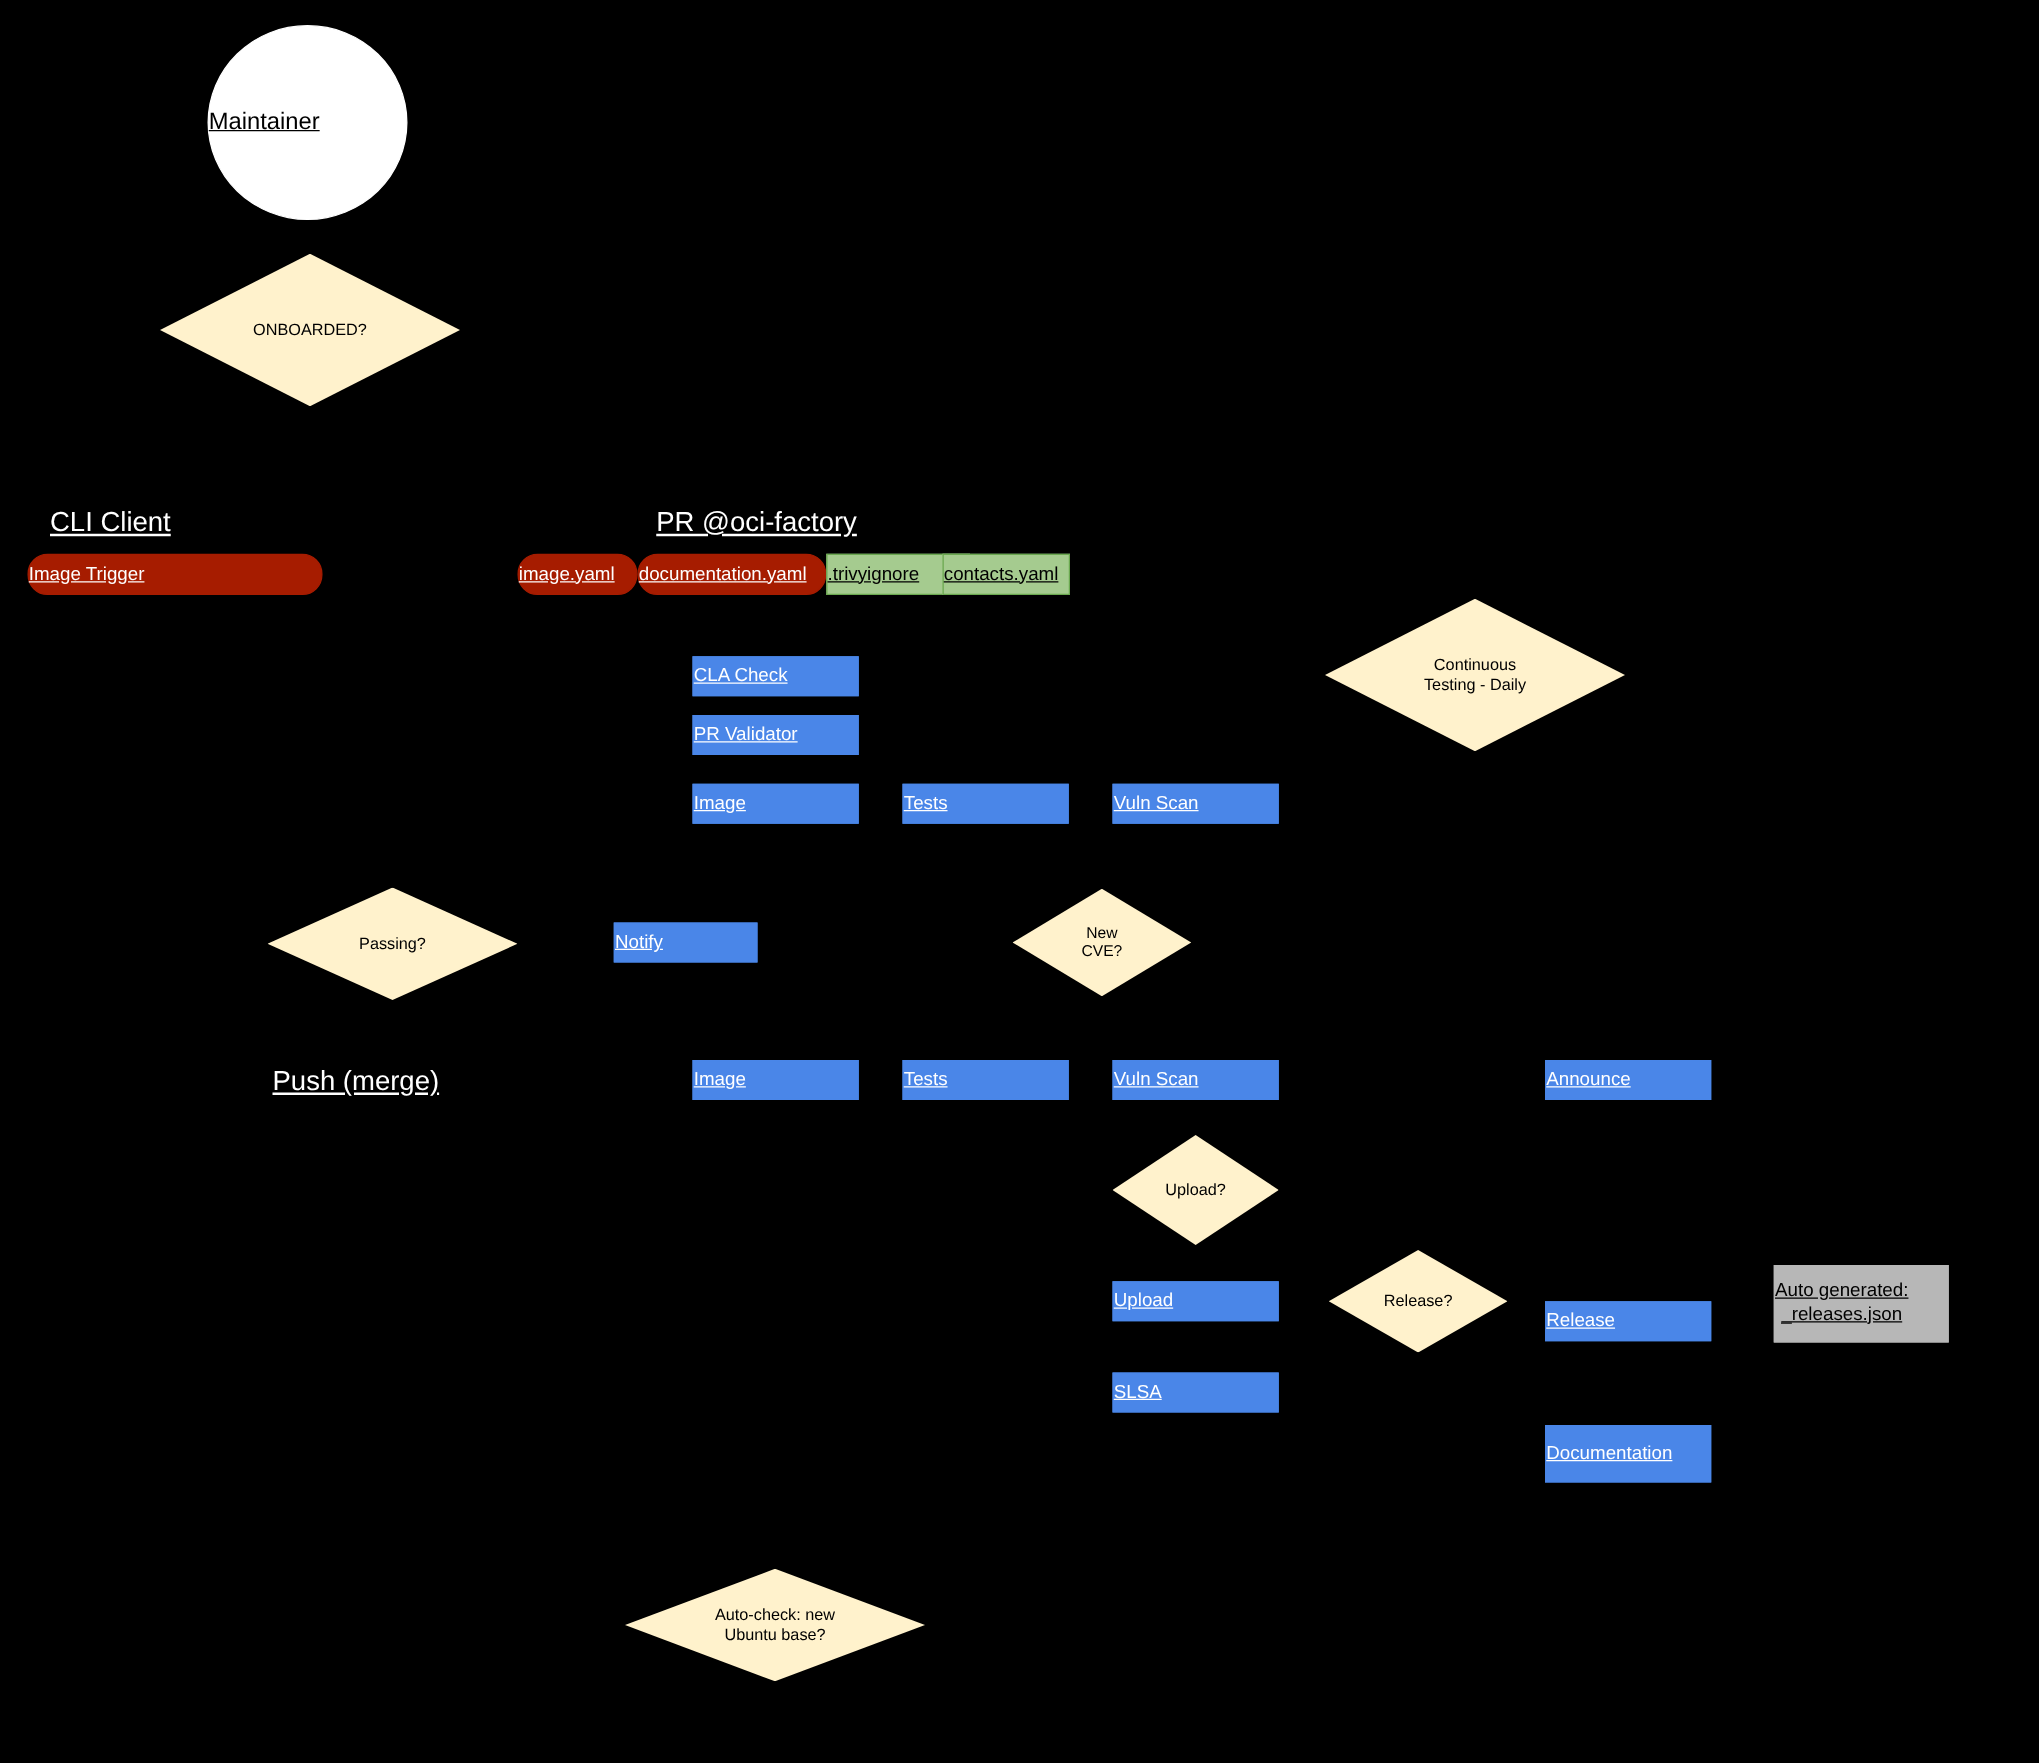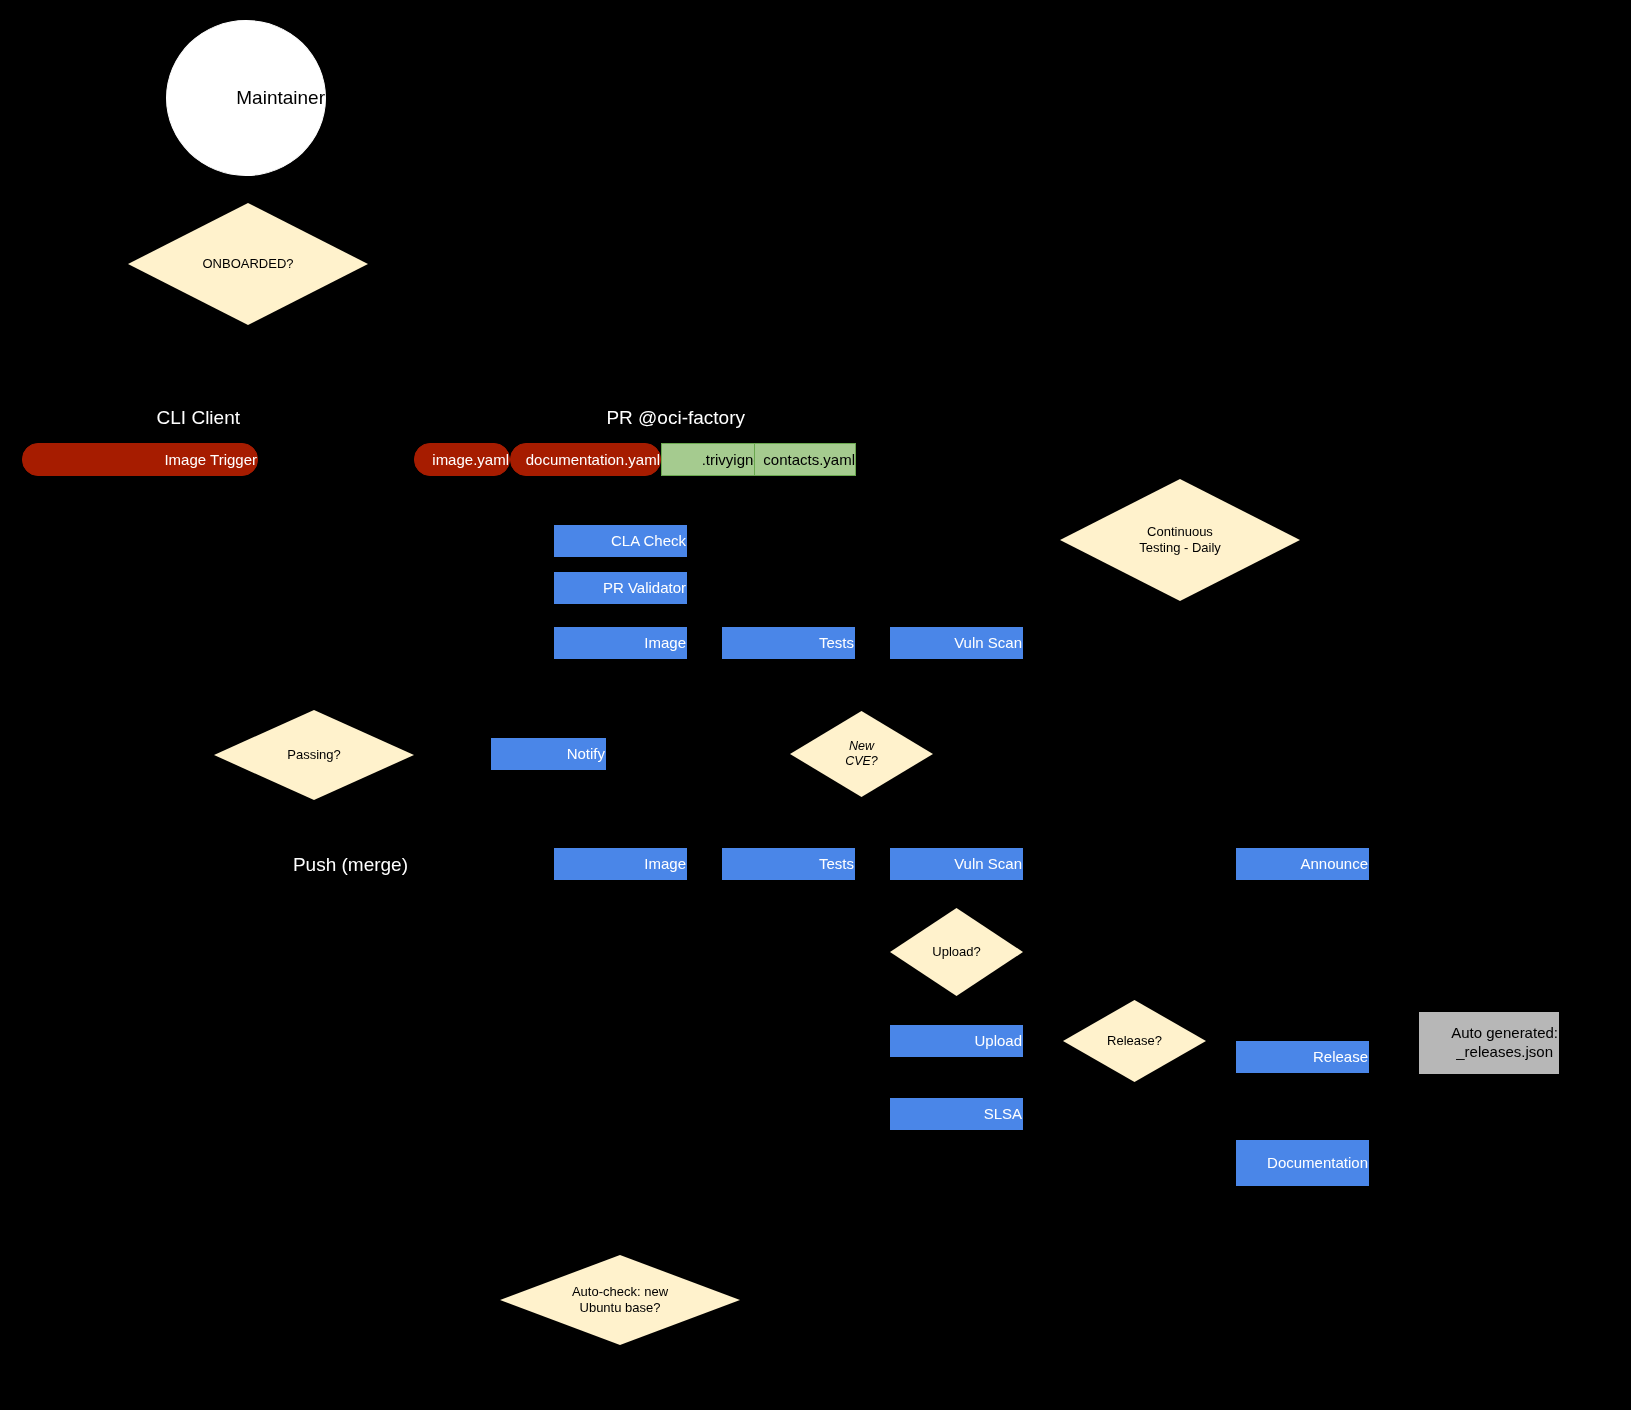--- a/index.html
+++ b/index.html
@@ -15,29 +15,30 @@
     width: 1631px;
     height: 1410px;
     background: #000000;
     overflow: hidden;
   }
   .node {
     position: absolute;
     box-sizing: border-box;
     display: flex;
     align-items: center;
-    justify-content: flex-end;
+    justify-content: flex-start;
     text-align: center;
     line-height: 1.18;
+    text-decoration: underline;
   }
 
   
   .lane-label {
     color: #ffffff;
-    font-size: 19px;
+    font-size: 22px;
     white-space: nowrap;
   }
 
   
   .actor-circle {
     background: #ffffff;
     border: 1px solid #ffffff;
     border-radius: 50%;
     color: #000000;
     font-size: 19px;
@@ -161,21 +162,21 @@
 
   <div class="diamond-wrap" style="left:214px; top:710px; width:200px; height:90px;">
     <div class="diamond-shape"></div>
     <div class="diamond-text">Passing?</div>
   </div>
 
   <div class="node box blue" style="left:478px; top:738px; width:115px; height:32px;margin-left:13px;">
     <span>Notify</span>
   </div>
 
-  <div class="diamond-wrap" style="left:790px; top:711px; width:143px; height:86px;font-style:italic;">
+  <div class="diamond-wrap" style="left:810px; top:711px; width:143px; height:86px;">
     <div class="diamond-shape"></div>
     <div class="diamond-text multiline small">New
 CVE?</div>
   </div>
 
   <div class="node lane-label" style="left:218px; top:852px; width:190px; height:26px;">Push (merge)</div>
 
   <div class="node box blue" style="left:554px; top:848px; width:133px; height:32px;">
     <span>Image</span>
   </div>

